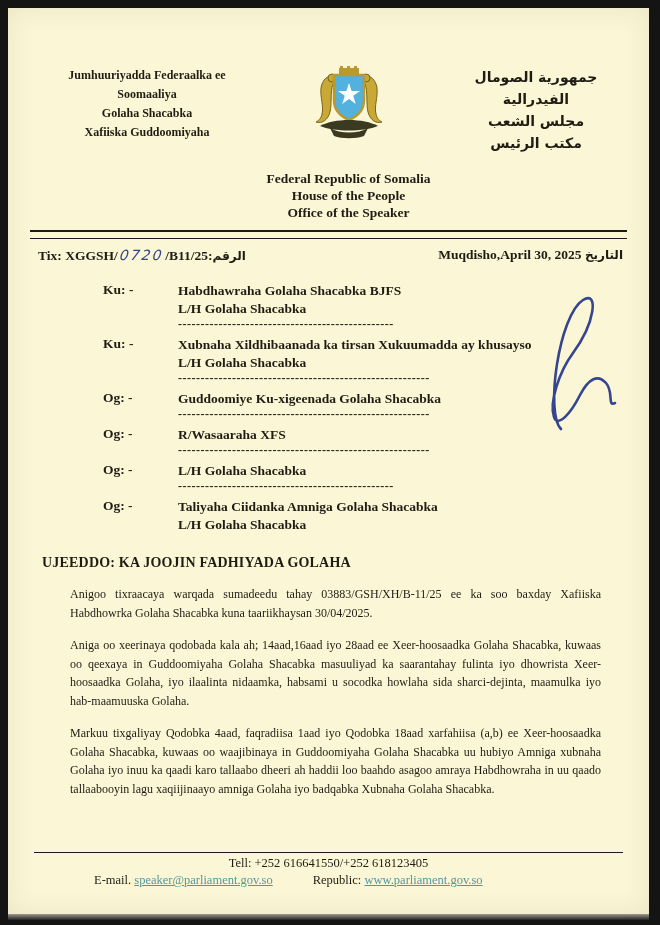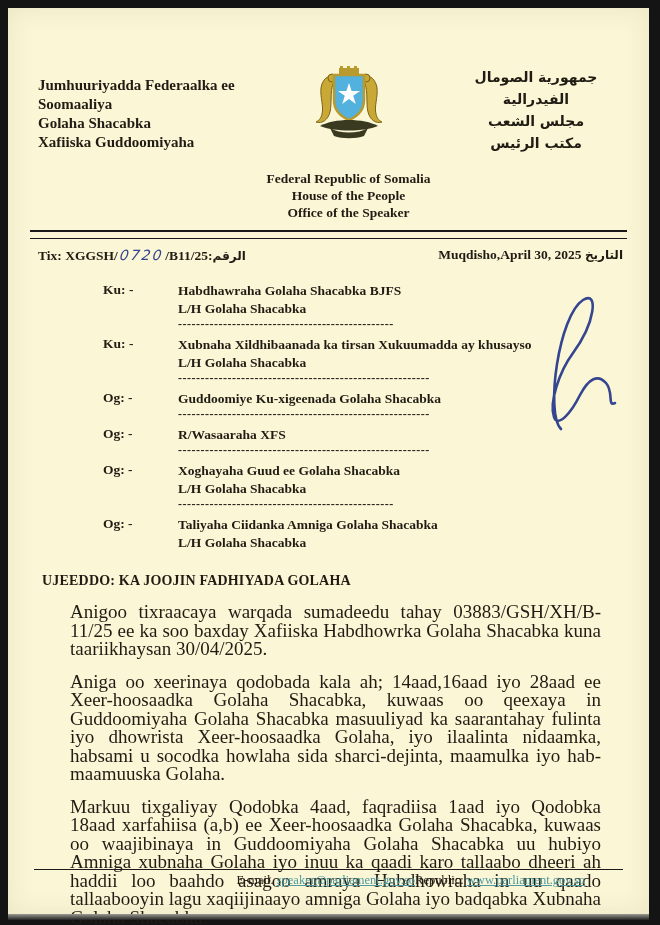--- a/index.html
+++ b/index.html
@@ -20,21 +20,21 @@
     content:"";position:absolute;left:0;right:0;bottom:-6px;height:6px;
     background:linear-gradient(#9a9a92,#222);
   }
 
   
   .letterhead{
     display:grid;grid-template-columns:218px 1fr 190px;
     align-items:start;
     padding:58px 18px 0 30px;
   }
-  .lh-somali{font-weight:bold;font-size:15px;line-height:19px;text-align:left;margin-top:10px;}
+  .lh-somali{font-weight:bold;font-size:12px;line-height:19px;text-align:center;}
   .lh-arabic{font-weight:bold;font-size:14px;line-height:22px;text-align:center;
     font-family:"DejaVu Sans",sans-serif;}
   .emblem-wrap{display:flex;justify-content:center;}
   .lh-english{
     text-align:center;font-weight:bold;font-size:13.5px;line-height:17px;
     margin-top:16px;margin-left:40px;
   }
   .double-rule{
     margin:9px 22px 0 22px;height:6px;
     border-top:2.5px solid #1a1a1a;border-bottom:1.5px solid #1a1a1a;
@@ -65,38 +65,38 @@
   }
 
   
   .subject{
     padding:16px 30px 0 34px;
     font-weight:bold;font-size:14px;letter-spacing:.2px;
   }
   .body-text{padding:0 48px 0 62px;}
   .body-text p{
     margin:14px 0 0 0;
-    font-size:19px;line-height:18.5px;
+    font-size:12px;line-height:18.5px;
     text-align:justify;
   }
 
   
   .signature{
     position:absolute;left:533px;top:283px;width:92px;height:150px;
     pointer-events:none;
   }
 
   
   .footer{
     position:absolute;left:0;right:0;bottom:26px;
     padding:0 26px;font-size:12.5px;
   }
   .footer-rule{border-top:1.5px solid #1a1a1a;margin-bottom:3px;}
   .footer-tel{text-align:center;margin-bottom:2px;}
-  .footer-row{display:flex;justify-content:flex-end;padding:0 38px 0 60px;}
+  .footer-row{display:flex;justify-content:flex-start;padding:0 38px 0 60px;gap:40px;}
   .link{color:#4f9aa0;text-decoration:underline;text-decoration-color:#4f9aa0;}
 </style>
 </head>
 <body>
 
 <div class="page">
 
   <div class="letterhead">
     <div class="lh-somali">
       <div>Jumhuuriyadda Federaalka ee Soomaaliya</div>
@@ -178,21 +178,20 @@
     <div class="recip-row">
       <div class="recip-label">Og: -</div>
       <div class="recip-body">
         <div>R/Wasaaraha XFS</div>
         <div class="dashes">--------------------------------------------------------</div>
       </div>
     </div>
     <div class="recip-row">
       <div class="recip-label">Og: -</div>
       <div class="recip-body">
-        <div>Xoghayaha Guud ee Golaha Shacabka</div>
         <div>L/H Golaha Shacabka</div>
         <div class="dashes">------------------------------------------------</div>
       </div>
     </div>
     <div class="recip-row">
       <div class="recip-label">Og: -</div>
       <div class="recip-body">
         <div>Taliyaha Ciidanka Amniga Golaha Shacabka</div>
         <div>L/H Golaha Shacabka</div>
       </div>
@@ -206,20 +205,21 @@
     <p>Aniga oo xeerinaya qodobada kala ah; 14aad,16aad iyo 28aad ee Xeer-hoosaadka Golaha Shacabka, kuwaas oo qeexaya in Guddoomiyaha Golaha Shacabka masuuliyad ka saarantahay fulinta iyo dhowrista Xeer-hoosaadka Golaha, iyo ilaalinta nidaamka, habsami u socodka howlaha sida sharci-dejinta, maamulka iyo hab-maamuuska Golaha.</p>
     <p>Markuu tixgaliyay Qodobka 4aad, faqradiisa 1aad iyo Qodobka 18aad xarfahiisa (a,b) ee Xeer-hoosaadka Golaha Shacabka, kuwaas oo waajibinaya in Guddoomiyaha Golaha Shacabka uu hubiyo Amniga xubnaha Golaha iyo inuu ka qaadi karo tallaabo dheeri ah haddii loo baahdo asagoo amraya Habdhowraha in uu qaado tallaabooyin lagu xaqiijinaayo amniga Golaha iyo badqabka Xubnaha Golaha Shacabka.</p>
   </div>
 
   <svg class="signature" viewBox="0 0 92 150">
     <path d="M20 138 C4 122 18 24 42 9 C58 -1 54 32 32 62 C18 81 8 112 13 126 C17 137 30 122 39 104 C48 87 57 83 65 92 C73 101 66 116 74 112" fill="none" stroke="#35458f" stroke-width="2.6" stroke-linecap="round"></path>
   </svg>
 
   <div class="footer">
     <div class="footer-rule"></div>
+    <div class="footer-tel">Tell: +252 616641550/+252 618123405</div>
     <div class="footer-row">
       <div>
         <span>E-mail.</span>
         <span class="link">speaker@parliament.gov.so</span>
       </div>
       <div>
         <span>Republic:</span>
         <span class="link">www.parliament.gov.so</span>
       </div>
     </div>

